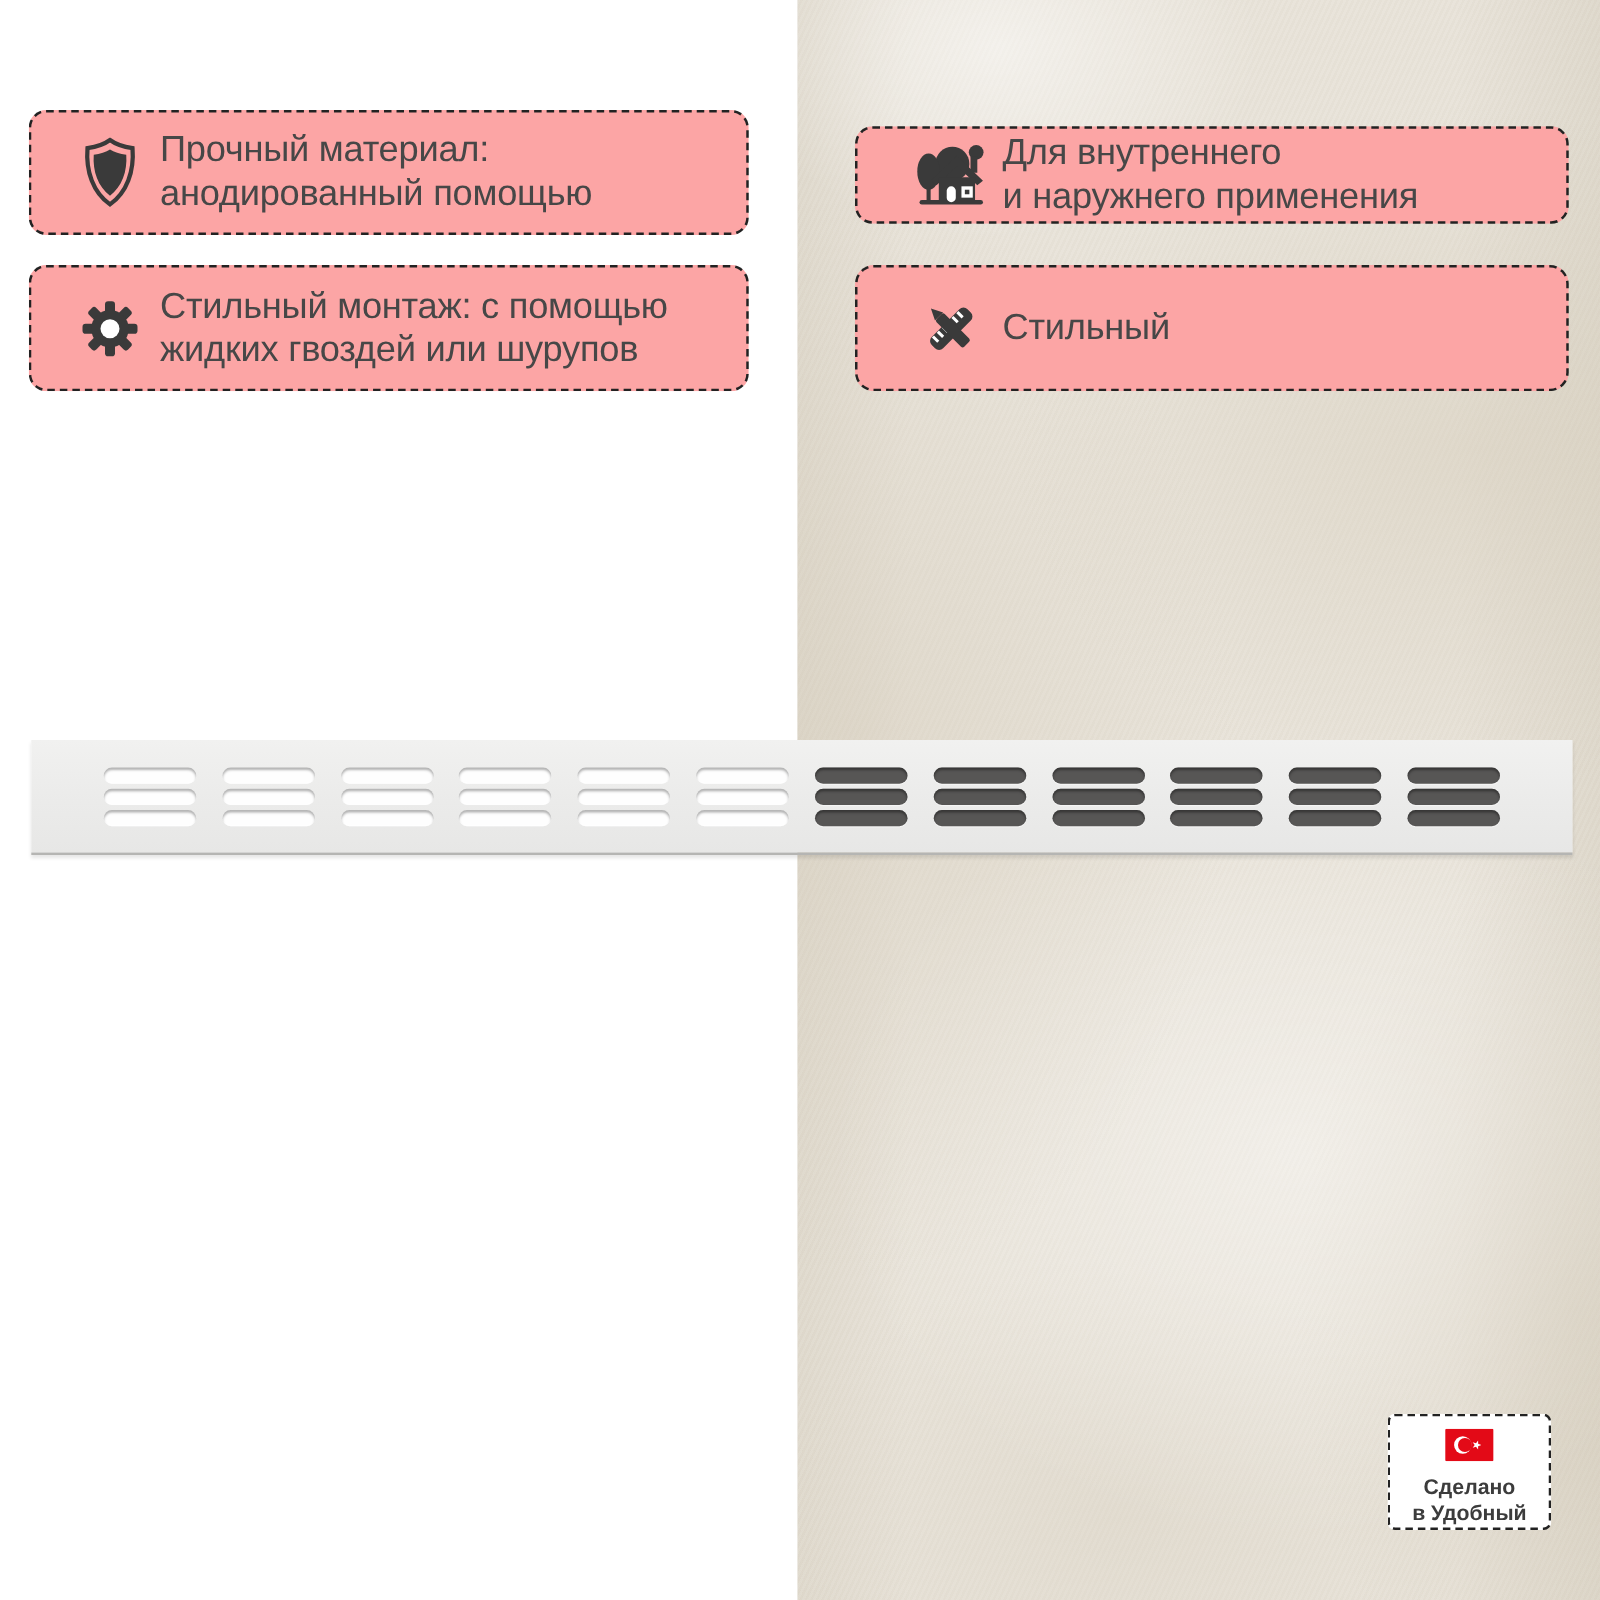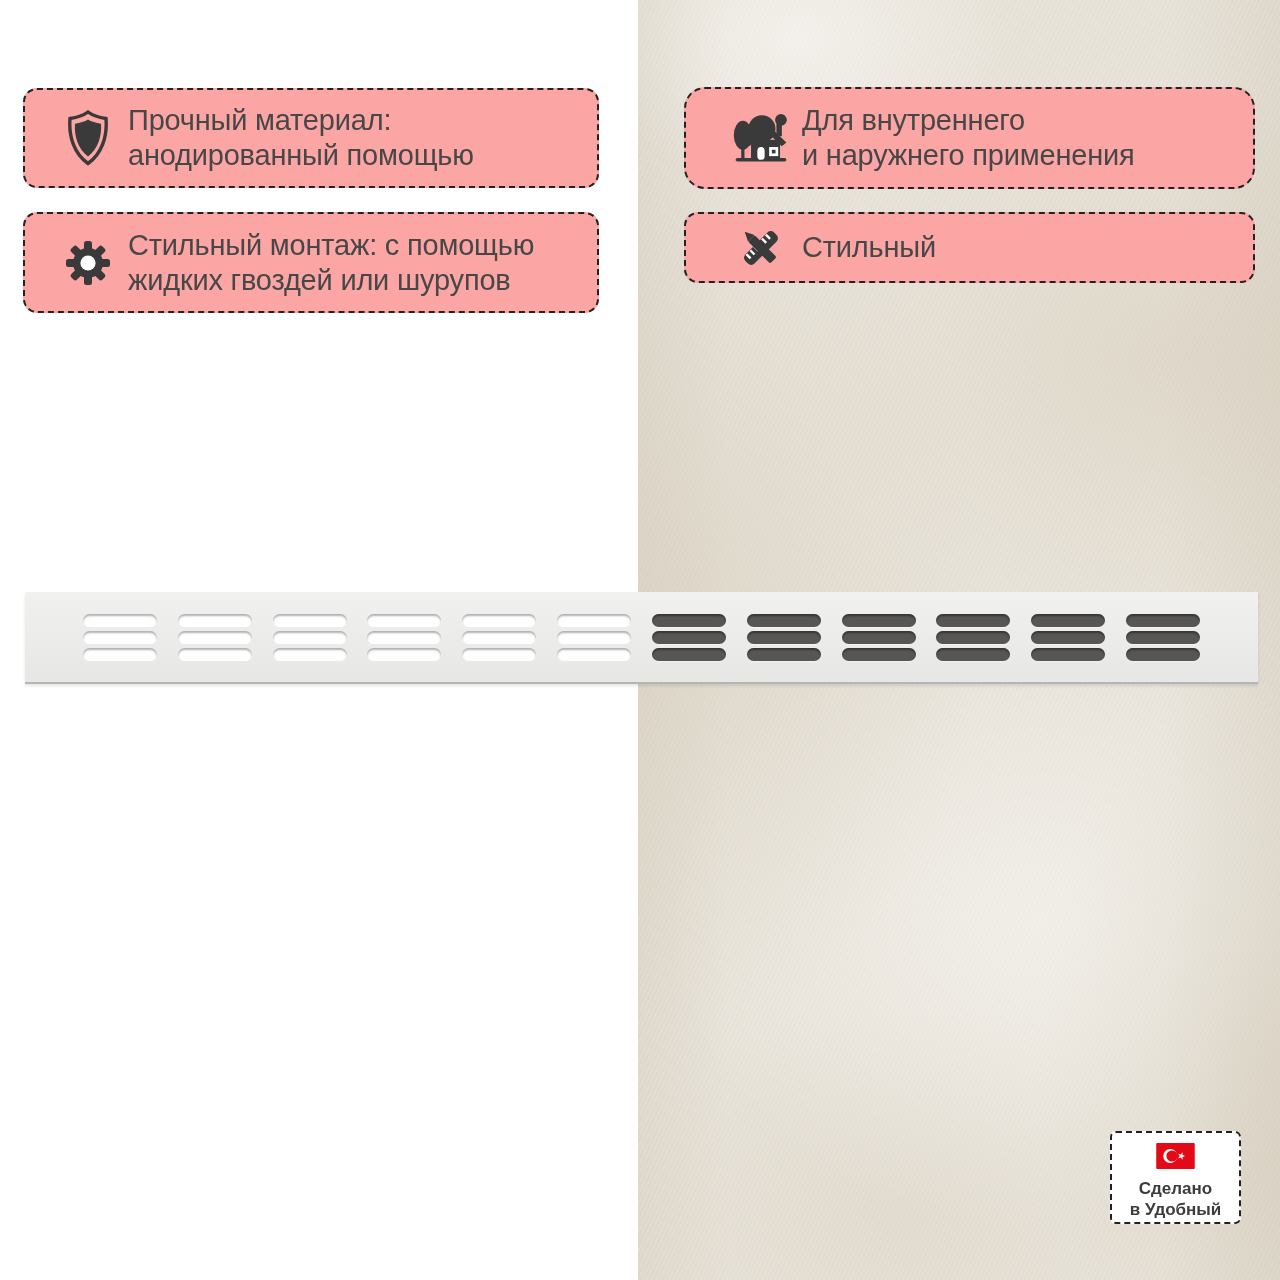--- a/index.html
+++ b/index.html
@@ -25,22 +25,22 @@
   
   .feature-box{
     position:absolute;box-sizing:border-box;background:#fca5a5;
     border:2px dashed #222222;border-radius:14px;
     display:flex;align-items:center;
   }
   .fb-left{left:23px;width:576px;padding-left:38px;}
   .fb-right{left:684px;width:571px;padding-left:46px;}
   #feature-1{top:88px;height:100px;}
   #feature-2{top:212px;height:101px;}
-  #feature-3{top:87px;height:102px;border-radius:21px;}
-  #feature-4{top:212px;height:71px;}
+  #feature-3{top:101px;height:78px;}
+  #feature-4{top:212px;height:101px;border-radius:15px;}
   .icon-wrap{flex:0 0 auto;display:flex;align-items:center;justify-content:center;}
   .fb-left .icon-wrap{width:50px;margin-right:15px;}
   .fb-right .icon-wrap{width:58px;margin-right:12px;}
   .feature-text{
     color:#474747;font-size:29px;line-height:35px;letter-spacing:-0.2px;
   }
   
   .vent-strip{
     position:absolute;left:25px;top:592px;width:1233px;height:92px;box-sizing:border-box;
     background:linear-gradient(180deg,#f1f1f0 0%,#ebebea 55%,#e7e7e6 100%);

